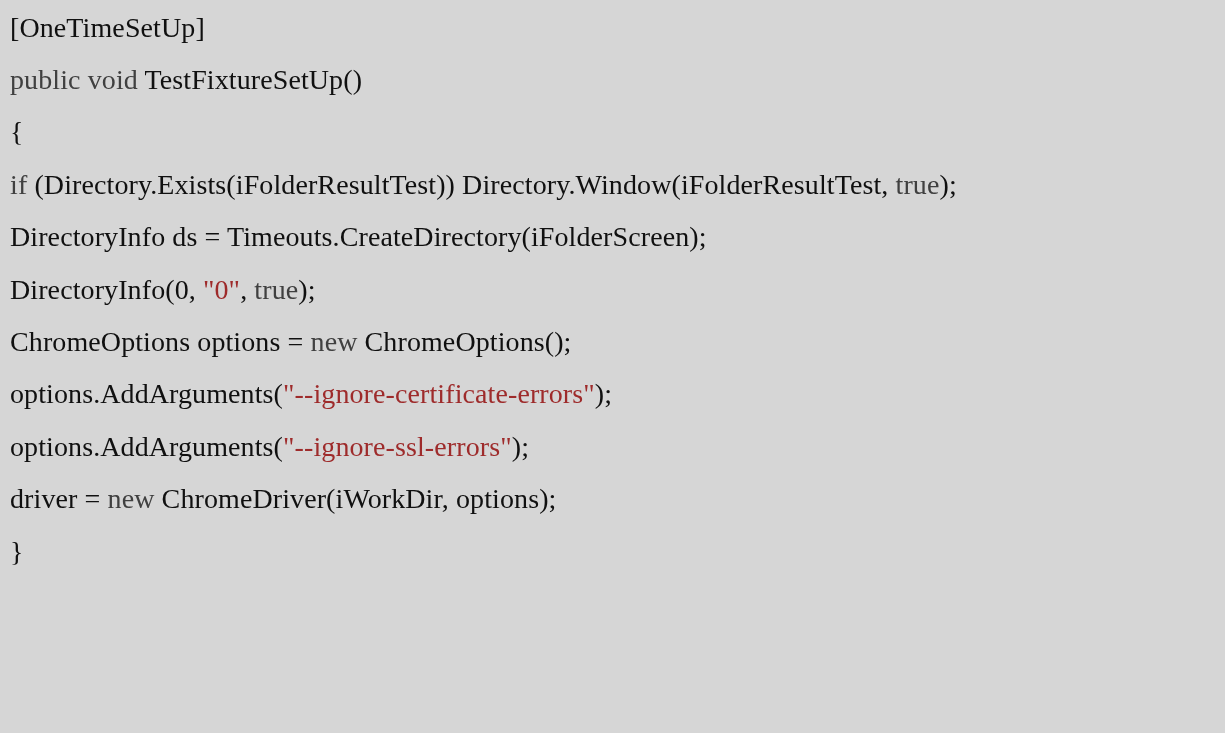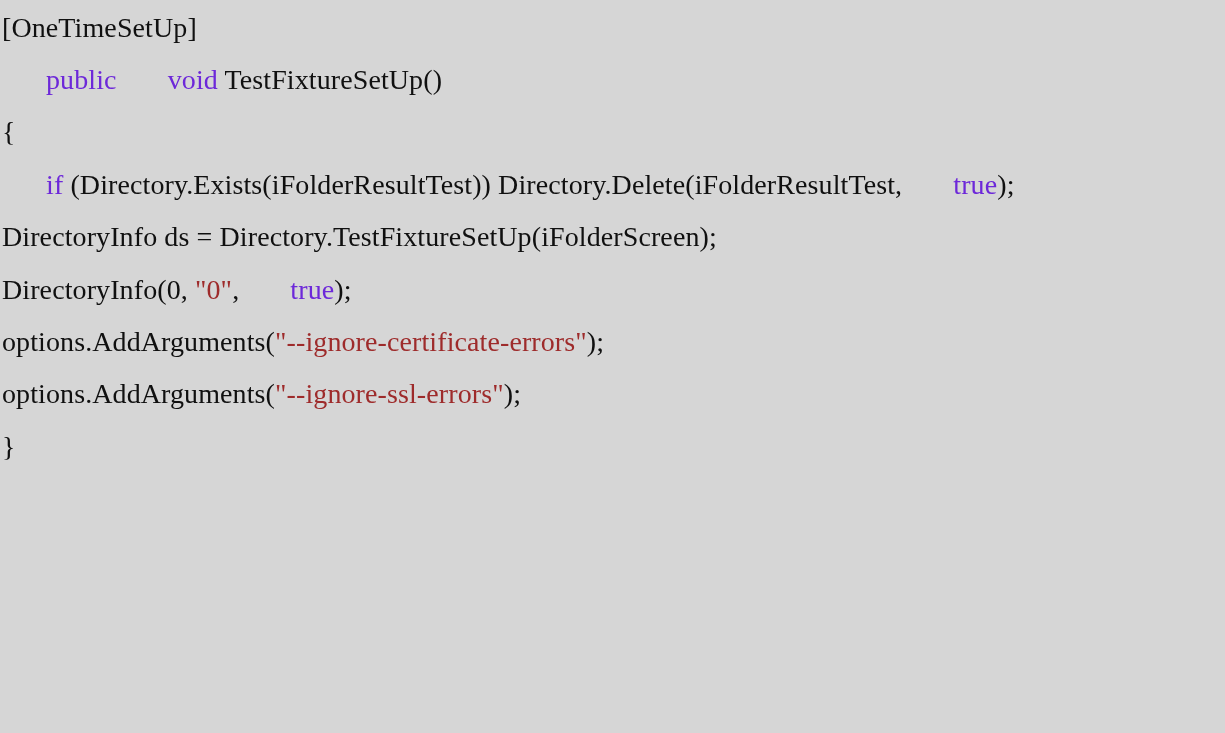--- a/index.html
+++ b/index.html
@@ -19,41 +19,43 @@
     width: 1225px;
     height: 733px;
     background: #d6d6d6;
     padding: 0;
     box-sizing: border-box;
   }
   .code-line {
     position: relative;
     height: 52.4px;
     line-height: 52.4px;
-    padding-left: 2px;
+    padding-left: 10px;
     font-size: 28px;
     color: #101010;
     white-space: pre;
     letter-spacing: 0.1px;
     font-family: "Liberation Serif", "DejaVu Serif", serif;
   }
   .code-line:first-child {
     height: 54px;
     line-height: 56px;
   }
-  .tok-kw { color: #6d28d9; margin-left: 44px; }
+  .tok-kw { color: #404040; }
   .tok-str { color: #9e2b2b; }
   .tok-plain { color: #101010; }
 </style>
 </head>
 <body>
 
 <div id="code-block">
     <div class="code-line"><span class="tok-plain">[OneTimeSetUp]</span></div>
     <div class="code-line"><span class="tok-kw">public</span><span class="tok-plain"> </span><span class="tok-kw">void</span><span class="tok-plain"> TestFixtureSetUp()</span></div>
     <div class="code-line"><span class="tok-plain">{</span></div>
-    <div class="code-line"><span class="tok-kw">if</span><span class="tok-plain"> (Directory.Exists(iFolderResultTest)) Directory.Delete(iFolderResultTest, </span><span class="tok-kw">true</span><span class="tok-plain">);</span></div>
-    <div class="code-line"><span class="tok-plain">DirectoryInfo ds = Directory.TestFixtureSetUp(iFolderScreen);</span></div>
+    <div class="code-line"><span class="tok-kw">if</span><span class="tok-plain"> (Directory.Exists(iFolderResultTest)) Directory.Window(iFolderResultTest, </span><span class="tok-kw">true</span><span class="tok-plain">);</span></div>
+    <div class="code-line"><span class="tok-plain">DirectoryInfo ds = Timeouts.CreateDirectory(iFolderScreen);</span></div>
     <div class="code-line"><span class="tok-plain">DirectoryInfo(0, </span><span class="tok-str">"0"</span><span class="tok-plain">, </span><span class="tok-kw">true</span><span class="tok-plain">);</span></div>
+    <div class="code-line"><span class="tok-plain">ChromeOptions options = </span><span class="tok-kw">new</span><span class="tok-plain"> ChromeOptions();</span></div>
     <div class="code-line"><span class="tok-plain">options.AddArguments(</span><span class="tok-str">"--ignore-certificate-errors"</span><span class="tok-plain">);</span></div>
     <div class="code-line"><span class="tok-plain">options.AddArguments(</span><span class="tok-str">"--ignore-ssl-errors"</span><span class="tok-plain">);</span></div>
+    <div class="code-line"><span class="tok-plain">driver = </span><span class="tok-kw">new</span><span class="tok-plain"> ChromeDriver(iWorkDir, options);</span></div>
     <div class="code-line"><span class="tok-plain">}</span></div>
   </div>
 
 </body></html>

